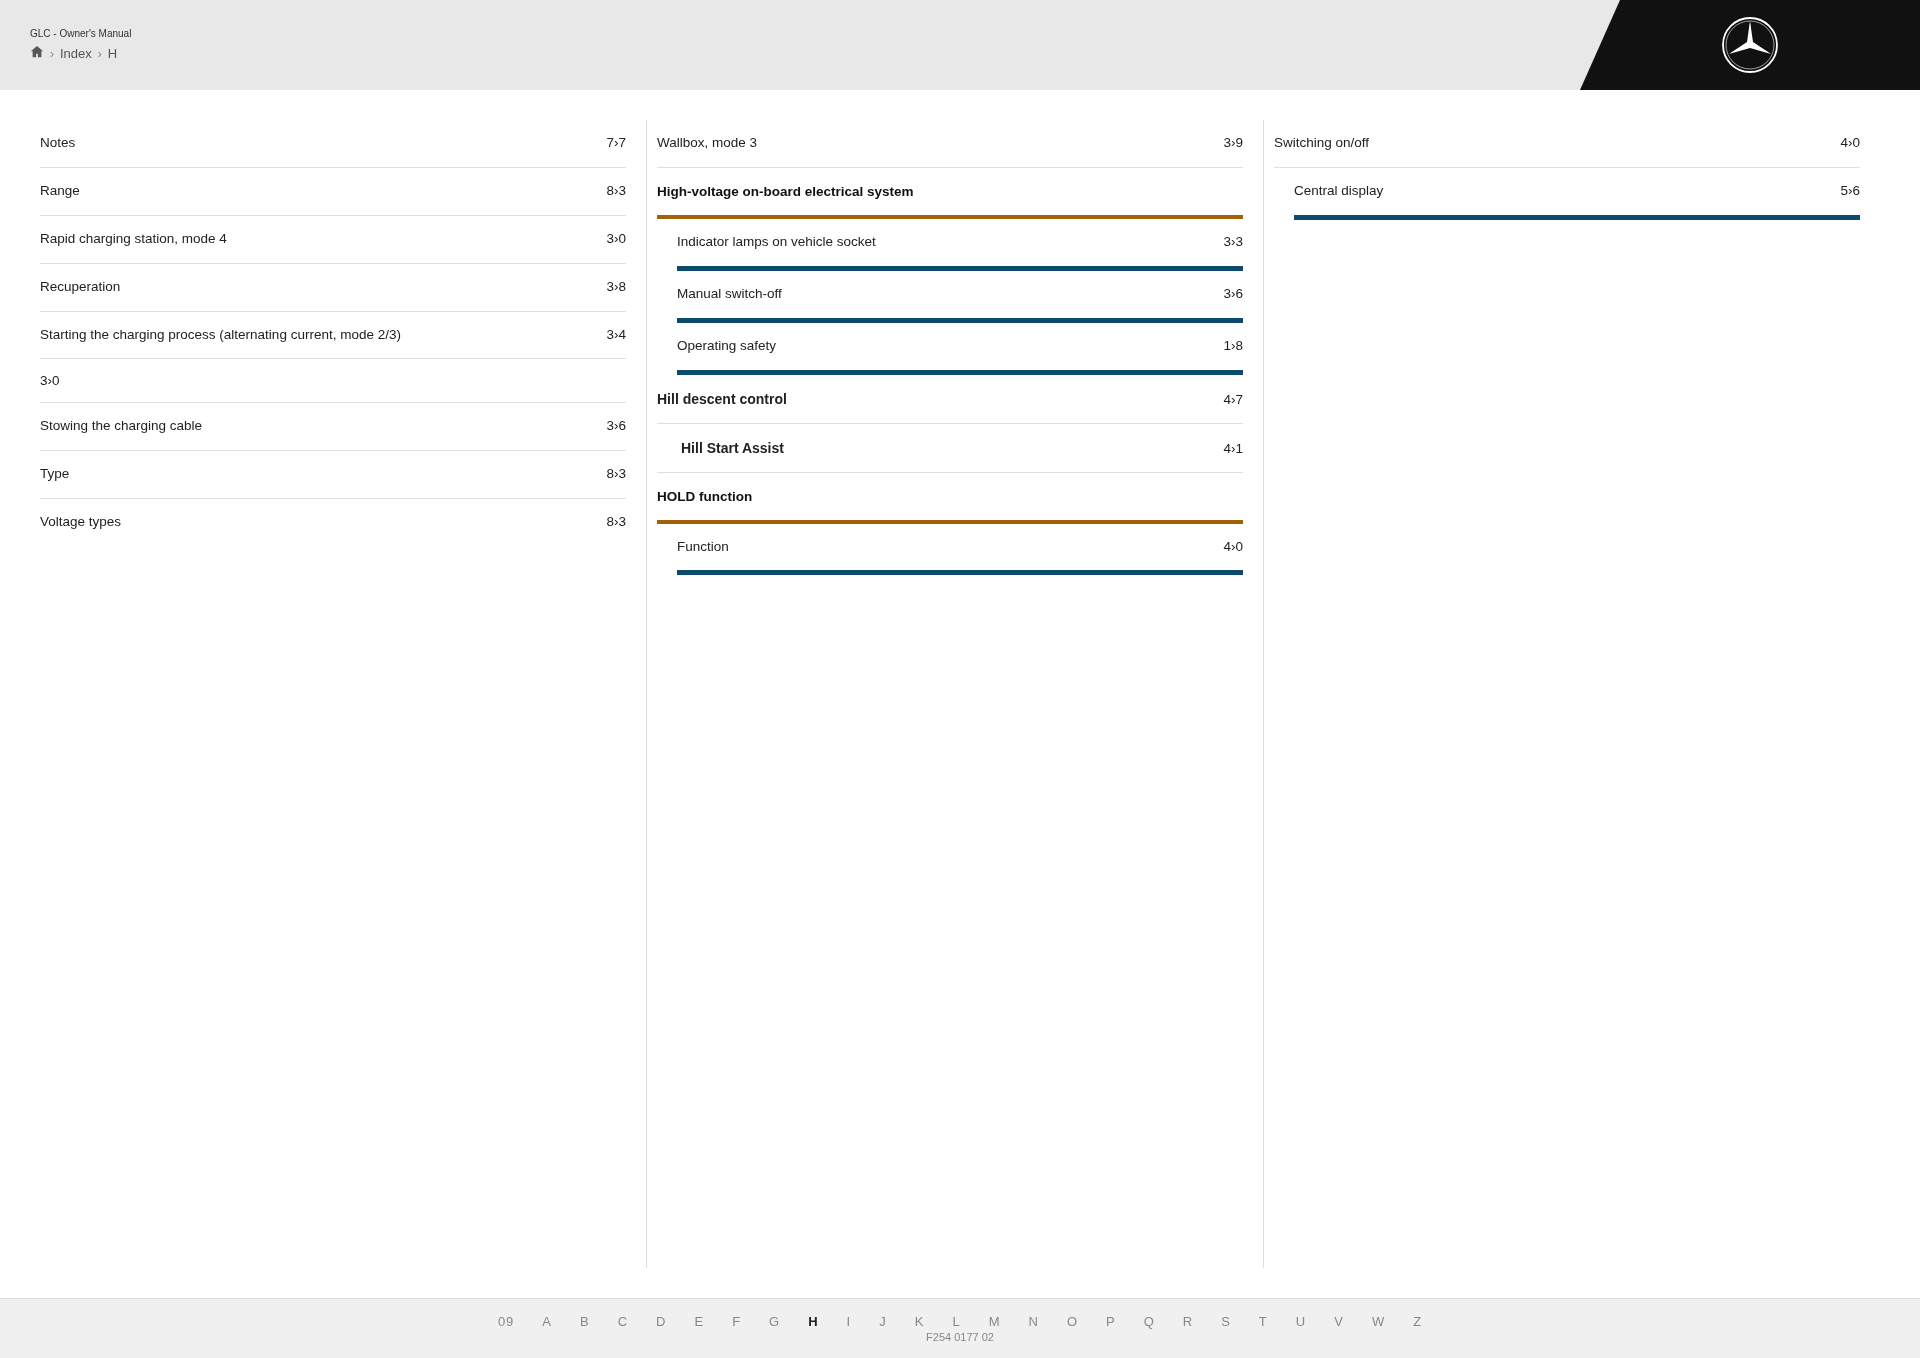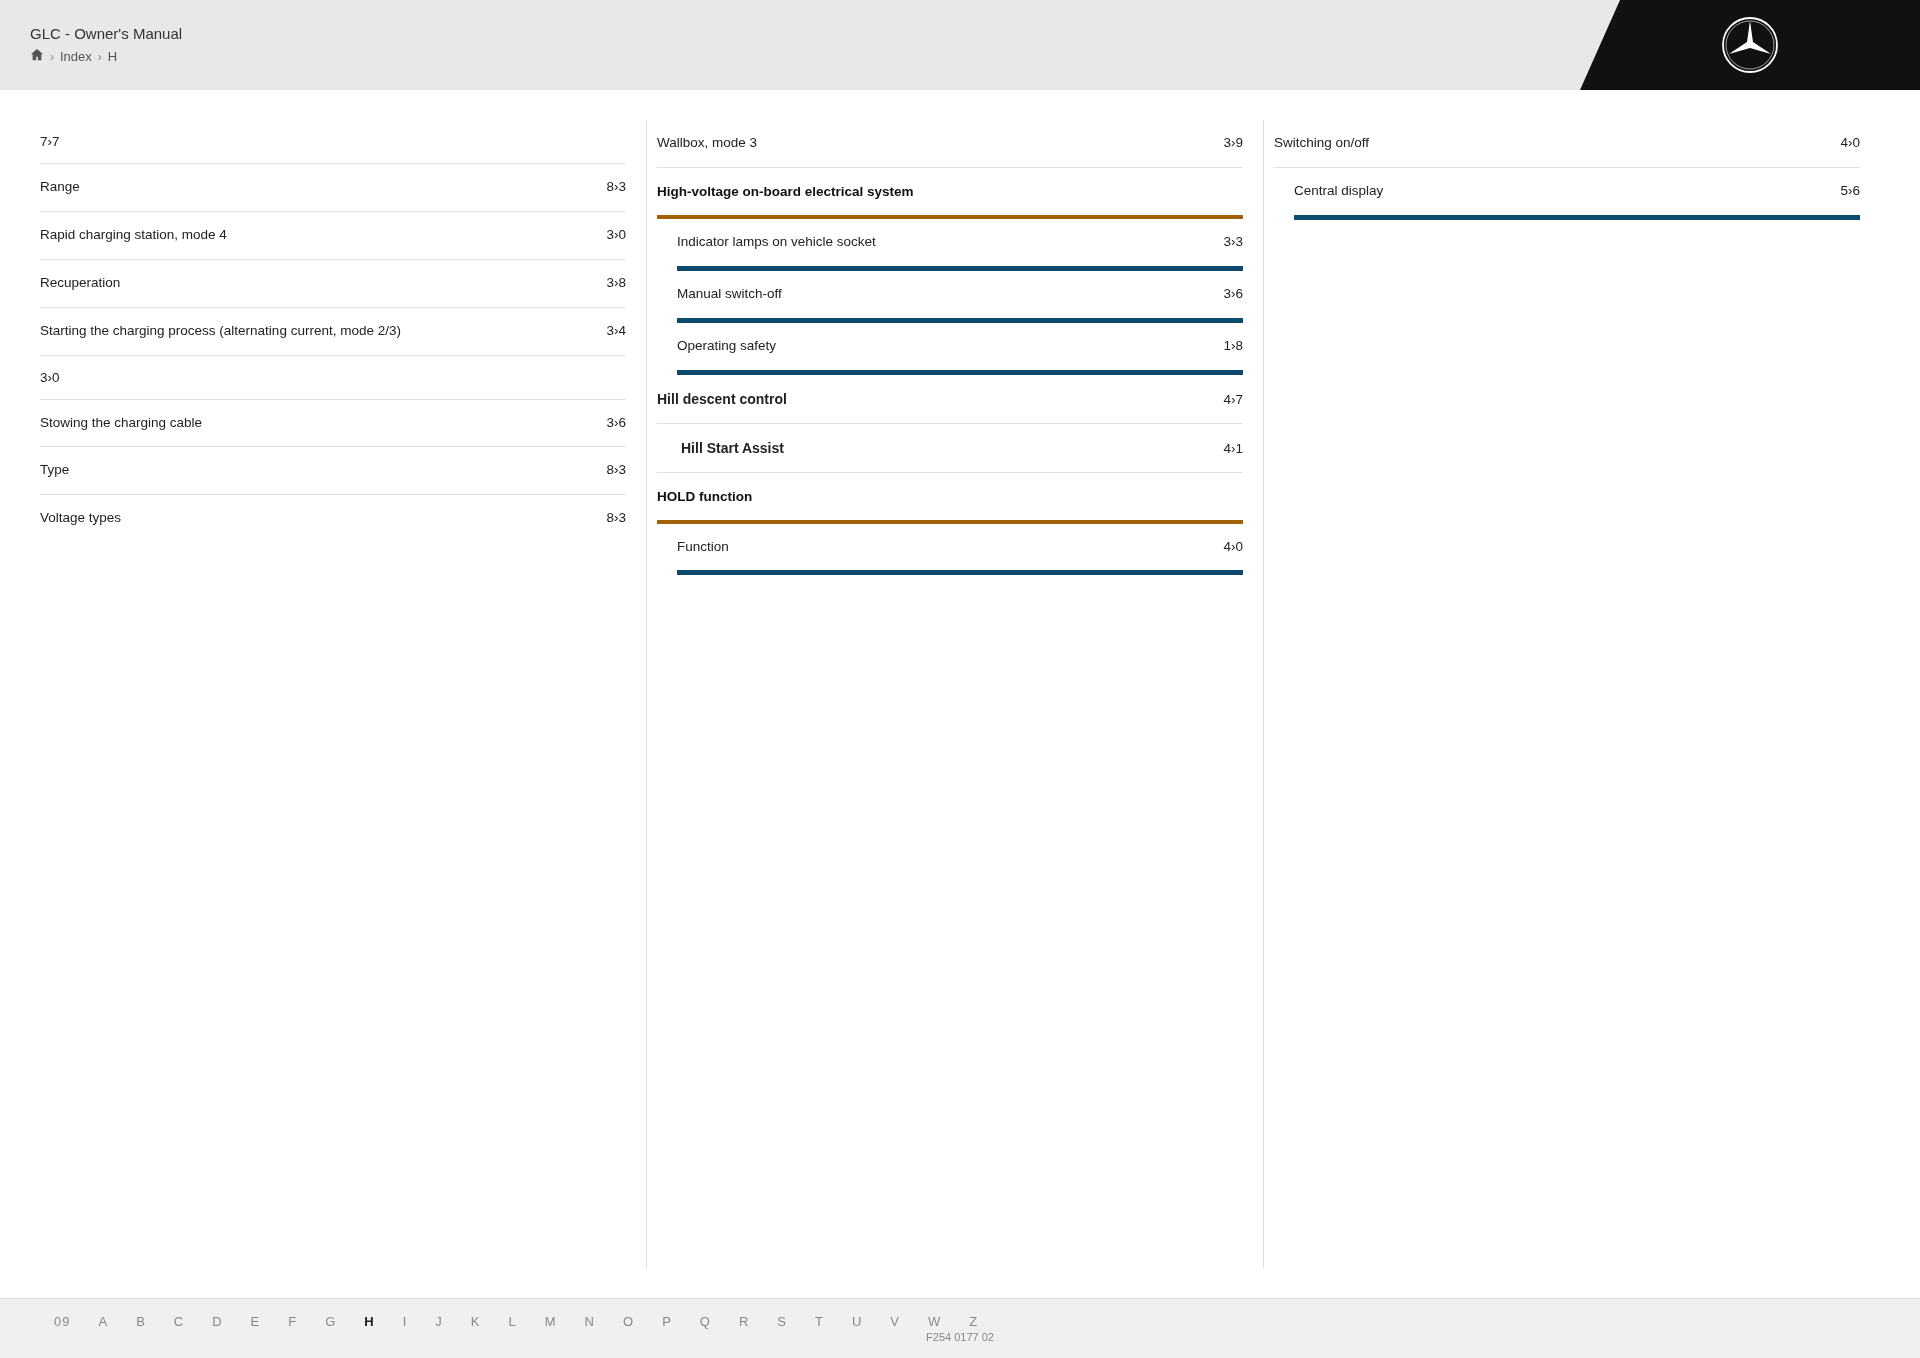--- a/index.html
+++ b/index.html
@@ -22,21 +22,21 @@
       position: relative;
     }
     .header-left {
       flex: 1;
       display: flex;
       flex-direction: column;
       justify-content: center;
       padding: 10px 30px;
     }
     .header-title {
-      font-size: 15px;
+      font-size: 10px;
       font-weight: normal;
       color: #333;
       margin-bottom: 6px;
     }
     .breadcrumb {
       display: flex;
       align-items: center;
       gap: 6px;
       font-size: 13px;
       color: #555;
@@ -159,20 +159,21 @@
       height: 60px;
       display: flex;
       flex-direction: column;
       align-items: center;
       justify-content: center;
       border-top: 1px solid #ddd;
     }
     .alphabet-bar {
       display: flex;
       gap: 0;
+      justify-content: center;
       align-items: center;
       width: 100%;
       padding: 0 40px;
     }
     .alpha-item {
       font-size: 13px;
       color: #888;
       padding: 0 14px;
       cursor: pointer;
       letter-spacing: 1px;
@@ -216,20 +217,21 @@
       <path d="M50 12 L53 46 L82 63 L50 52 L18 63 L47 46 Z" fill="#fff"></path>
     </svg>
   </div>
 </div>
 
 <div class="main">
   <div class="columns">
 
     <div class="col">
       <div class="entry">
+        <span class="entry-label">Notes</span>
         <span class="entry-page">7<span class="page-arrow">›</span>7</span>
       </div>
       <div class="entry">
         <span class="entry-label">Range</span>
         <span class="entry-page">8<span class="page-arrow">›</span>3</span>
       </div>
       <div class="entry">
         <span class="entry-label">Rapid charging station, mode 4</span>
         <span class="entry-page">3<span class="page-arrow">›</span>0</span>
       </div>

